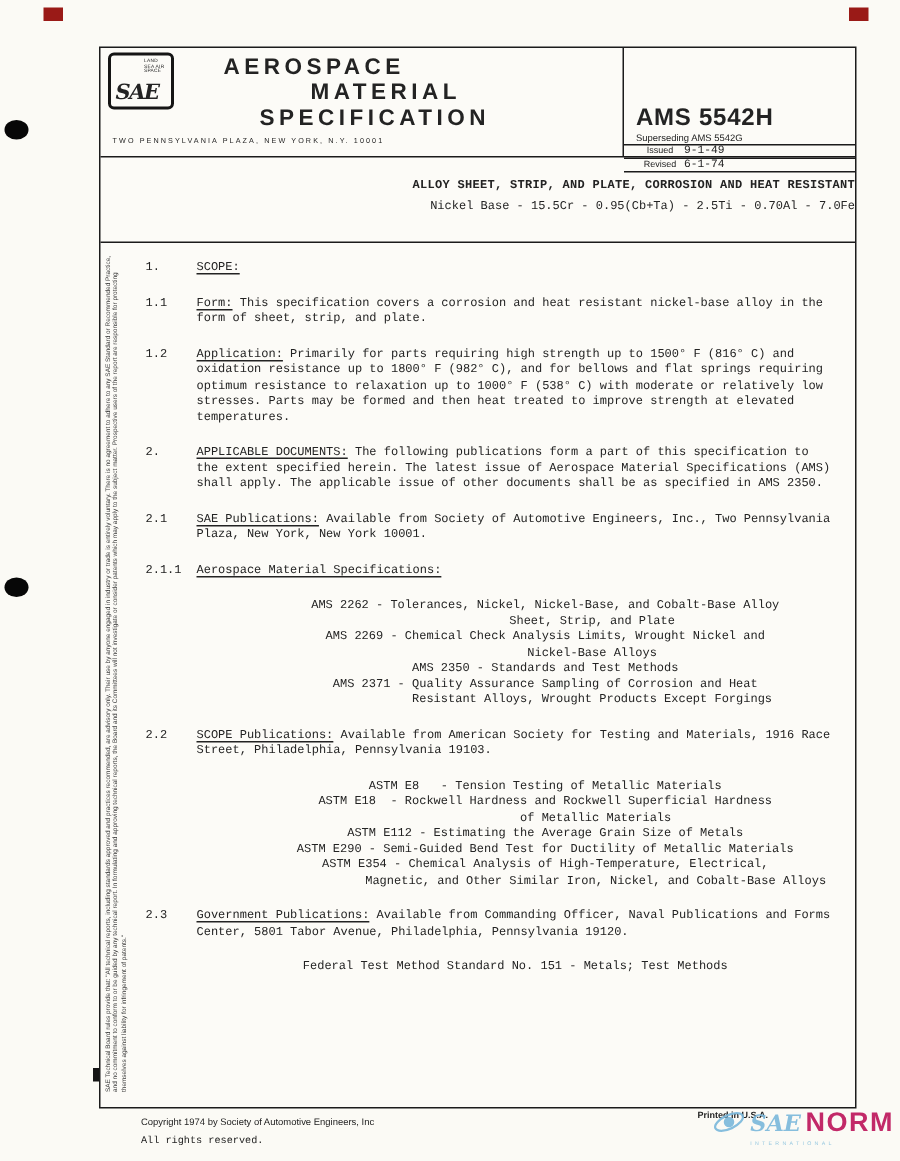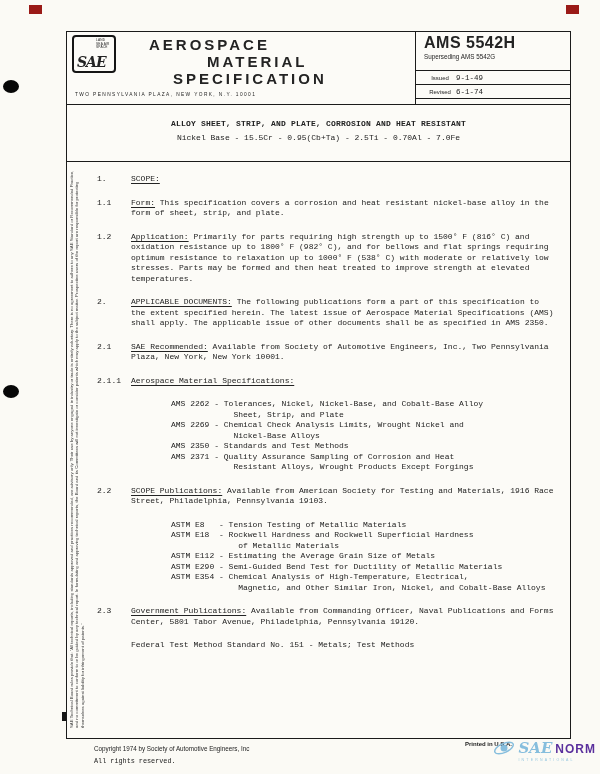--- a/index.html
+++ b/index.html
@@ -23,52 +23,52 @@
   .logo-words{position:absolute;top:2px;right:3px;width:15px;font-size:3.2px;line-height:3.6px;
               font-family:"Liberation Sans",sans-serif;letter-spacing:.2px;}
   .ht{position:absolute;font-family:"Liberation Sans",sans-serif;font-weight:700;font-size:15px;
       letter-spacing:3px;white-space:nowrap;}
   .ht0{left:82px;top:4px}.ht1{left:140px;top:21px}.ht2{left:106px;top:38px}
   .society{position:absolute;left:4px;top:47px;font-family:"Liberation Sans",sans-serif;font-weight:700;
            font-size:9.5px;white-space:nowrap;}
   .address{position:absolute;left:8px;top:60px;font-family:"Liberation Sans",sans-serif;font-size:4.8px;
            letter-spacing:1.4px;white-space:nowrap;}
   .header-box{width:155px;border-left:1.5px solid #1b1b1b;display:flex;flex-direction:column;box-sizing:border-box;}
-  .hb-top{height:38px;padding:2px 0 0 8px;box-sizing:border-box;}
+  .hb-top{height:38px;padding:2px 0 0 8px;box-sizing:border-box;margin-top:36px;}
   .doc-number{font-family:"Liberation Sans",sans-serif;font-weight:700;font-size:16px;letter-spacing:.5px;}
   .superseding{font-family:"Liberation Sans",sans-serif;font-size:6.3px;margin-top:1px;}
   .hb-row{border-top:1px solid #1b1b1b;height:13px;display:flex;align-items:center;padding-left:8px;text-align:center;}
   .hb-label{font-family:"Liberation Sans",sans-serif;font-size:6px;width:32px;}
   .hb-value{font-size:7.5px;}
   .hb-fill{border-top:1px solid #1b1b1b;flex:1;}
   
-  .title-block{height:57px;border-bottom:1.5px solid #1b1b1b;text-align:center;padding-top:14px;box-sizing:border-box;}
+  .title-block{height:57px;border-bottom:1.5px solid #1b1b1b;text-align:right;padding-top:14px;box-sizing:border-box;}
   .tb1{font-size:8px;font-weight:700;letter-spacing:.2px;}
   .tb2{font-size:8px;margin-top:5px;}
   
   .sidebar{position:absolute;left:2px;top:134px;width:24px;height:562px;overflow:hidden;}
   .sidebar-inner{width:562px;height:24px;transform-origin:0 0;transform:rotate(-90deg) translateX(-562px);
                  font-family:"Liberation Sans",sans-serif;font-size:4.3px;line-height:5.4px;color:#3a3a3a;}
   
   .content{padding:12px 14px 0 30px;}
   .para{display:flex;font-size:8px;line-height:10.5px;margin-bottom:13px;}
   .pnum{flex:none;width:34px;}
   .ptext{flex:1;}
   .ul{text-decoration:underline;text-underline-offset:1.5px;}
-  .para.pre .ptext{white-space:pre;}
+  .para.pre .ptext{white-space:pre;text-align:center;}
   .para.pre.ind .ptext{padding-left:40px;}
   
   .copyright{position:absolute;left:94px;top:745px;font-size:6.3px;font-family:"Liberation Sans",sans-serif;}
   .rights{position:absolute;left:94px;top:757px;font-size:6.8px;}
   .printed{position:absolute;left:465px;top:741px;font-size:6px;font-family:"Liberation Sans",sans-serif;font-weight:700;}
   .watermark{position:absolute;right:4px;top:737px;display:flex;align-items:center;gap:2px;opacity:.92;}
   .wm-text{display:flex;flex-direction:column;}
   .wm-row{display:flex;align-items:baseline;gap:3px;}
   .wm-sae{font-family:"DejaVu Serif",serif;font-style:italic;font-weight:700;font-size:15px;color:#7db9dc;}
-  .wm-norm{font-family:"Liberation Sans",sans-serif;font-weight:700;font-size:12px;color:#4c1d95;letter-spacing:1px;}
+  .wm-norm{font-family:"Liberation Sans",sans-serif;font-weight:700;font-size:18px;color:#be185d;letter-spacing:1px;}
   .wm-tag{font-size:3.5px;letter-spacing:2.2px;color:#8fc4de;font-family:"Liberation Sans",sans-serif;margin-top:1px;}
 </style>
 </head>
 <body>
 
 <div class="page">
 
   <div class="reg-mark reg-left"></div>
   <div class="reg-mark reg-right"></div>
   <div class="punch punch-1"></div>
@@ -126,21 +126,21 @@
         <div class="para">
           <span class="pnum">1.2</span>
           <span class="ptext"><span class="ul">Application:</span> Primarily for parts requiring high strength up to 1500° F (816° C) and oxidation resistance up to 1800° F (982° C), and for bellows and flat springs requiring optimum resistance to relaxation up to 1000° F (538° C) with moderate or relatively low stresses.  Parts may be formed and then heat treated to improve strength at elevated temperatures.</span>
         </div>
         <div class="para">
           <span class="pnum">2.</span>
           <span class="ptext"><span class="ul">APPLICABLE DOCUMENTS:</span> The following publications form a part of this specification to the extent specified herein.  The latest issue of Aerospace Material Specifications (AMS) shall apply.  The applicable issue of other documents shall be as specified in AMS 2350.</span>
         </div>
         <div class="para">
           <span class="pnum">2.1</span>
-          <span class="ptext"><span class="ul">SAE Recommended:</span> Available from Society of Automotive Engineers, Inc., Two Pennsylvania Plaza, New York, New York 10001.</span>
+          <span class="ptext"><span class="ul">SAE Publications:</span> Available from Society of Automotive Engineers, Inc., Two Pennsylvania Plaza, New York, New York 10001.</span>
         </div>
         <div class="para">
           <span class="pnum">2.1.1</span>
           <span class="ptext"><span class="ul">Aerospace Material Specifications:</span></span>
         </div>
         <div class="para pre ind">
           <span class="pnum"></span>
           <span class="ptext">AMS 2262 - Tolerances, Nickel, Nickel-Base, and Cobalt-Base Alloy
              Sheet, Strip, and Plate
 AMS 2269 - Chemical Check Analysis Limits, Wrought Nickel and

